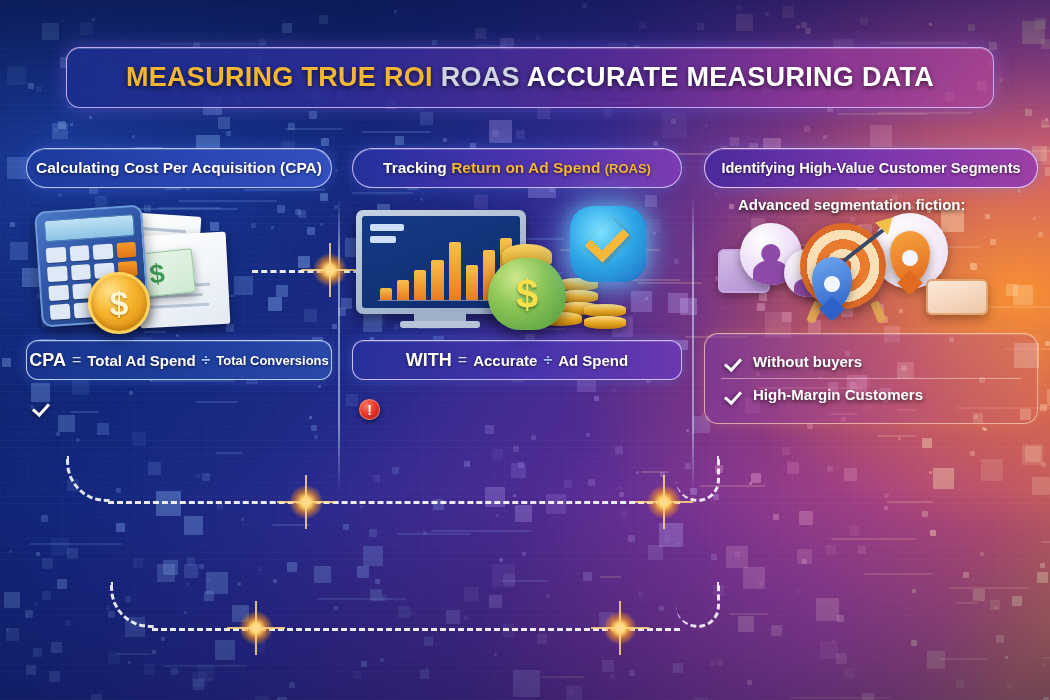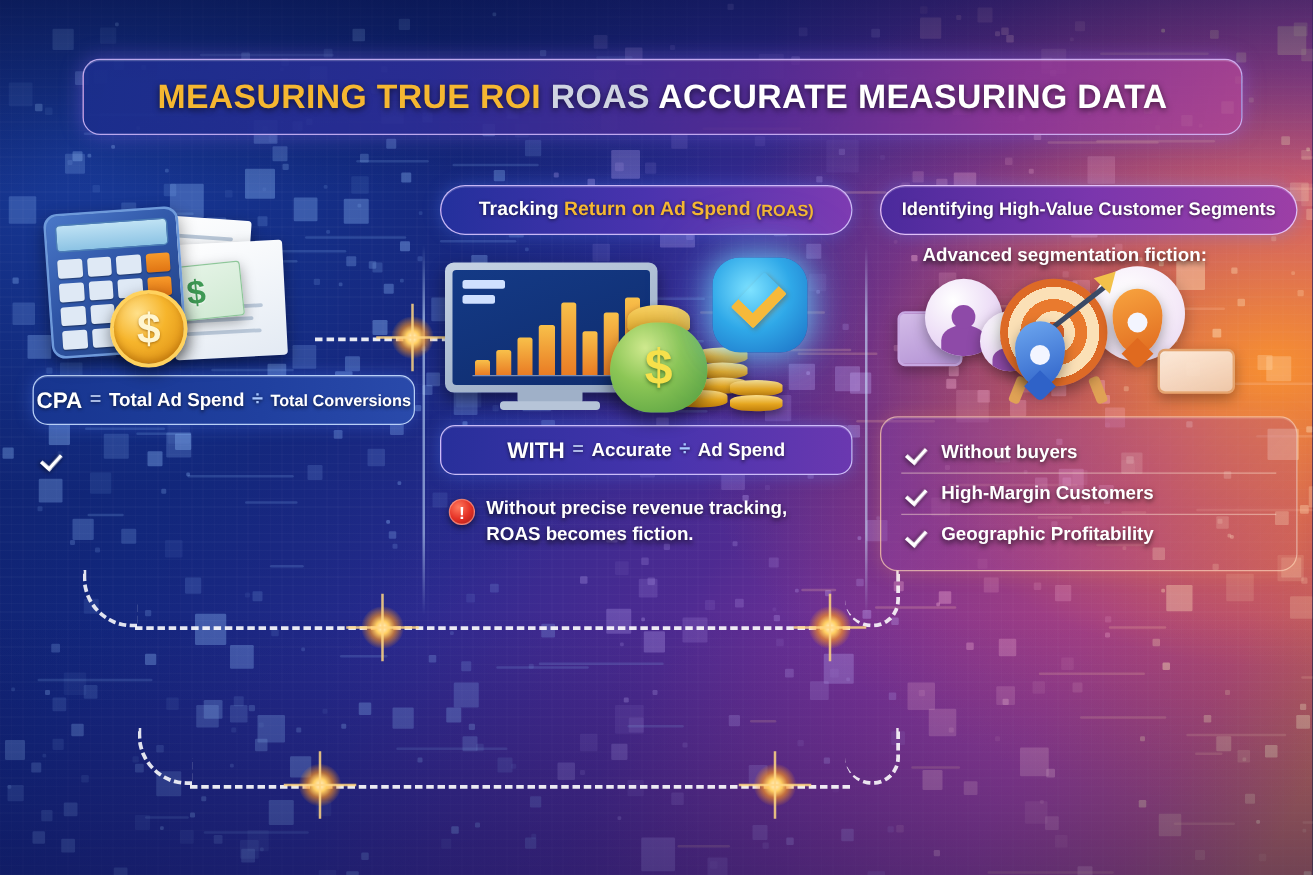--- a/index.html
+++ b/index.html
@@ -993,20 +993,21 @@
   <div class="glow-node" style="left:330px; top:270px;"></div>
 
   <div class="title-bar">
     <div class="title-text"><span class="t-gold">MEASURING TRUE ROI</span>
       <span class="t-grey">ROAS</span>
       <span class="t-white">ACCURATE MEASURING DATA</span>
     </div>
   </div>
 
   <div class="col" id="col1">
+    <div class="chip" id="chip1">Calculating Cost Per Acquisition (CPA)</div>
 
     <div class="art">
       <div class="doc" id="doc1">
         <i style="top:14px;width:60px"></i>
           <i style="top:24px;width:52px"></i>
           <i style="top:34px;width:58px"></i>
         <i style="top:44px;width:44px"></i>
           <i style="top:54px;width:56px"></i>
       </div>
       <div class="doc" id="doc2">
@@ -1093,24 +1094,20 @@
     <div class="formula" id="formula2">
       <span class="f-key">WITH</span>
       <span class="f-eq">=</span>
       <span class="f-term">Accurate</span>
       <span class="f-div">÷</span>
       <span class="f-term">Ad Spend</span>
     </div>
 
     <div class="note">
       <span class="warn">!</span>
-      <div class="note-txt">
-        <span>Without precise revenue tracking,</span><br>
-        <span>ROAS becomes fiction.</span>
-      </div>
     </div>
   </div>
 
   <div class="col" id="col3">
     <div class="chip" id="chip3">Identifying High-Value Customer Segments</div>
 
     <div class="c3-sub">Advanced segmentation fiction:</div>
 
     <div class="art" id="art3">
       <div class="card3" id="card3a"></div>
@@ -1138,20 +1135,16 @@
 
     <div class="panel3">
       <div class="p3row">
         <span class="check"></span>
         <span class="p3txt">Without buyers</span>
       </div>
       <div class="p3row">
         <span class="check"></span>
         <span class="p3txt">High-Margin Customers</span>
       </div>
-      <div class="p3row">
-        <span class="check"></span>
-        <span class="p3txt">Geographic Profitability</span>
-      </div>
     </div>
   </div>
 
 </div>
 
 </body></html>

